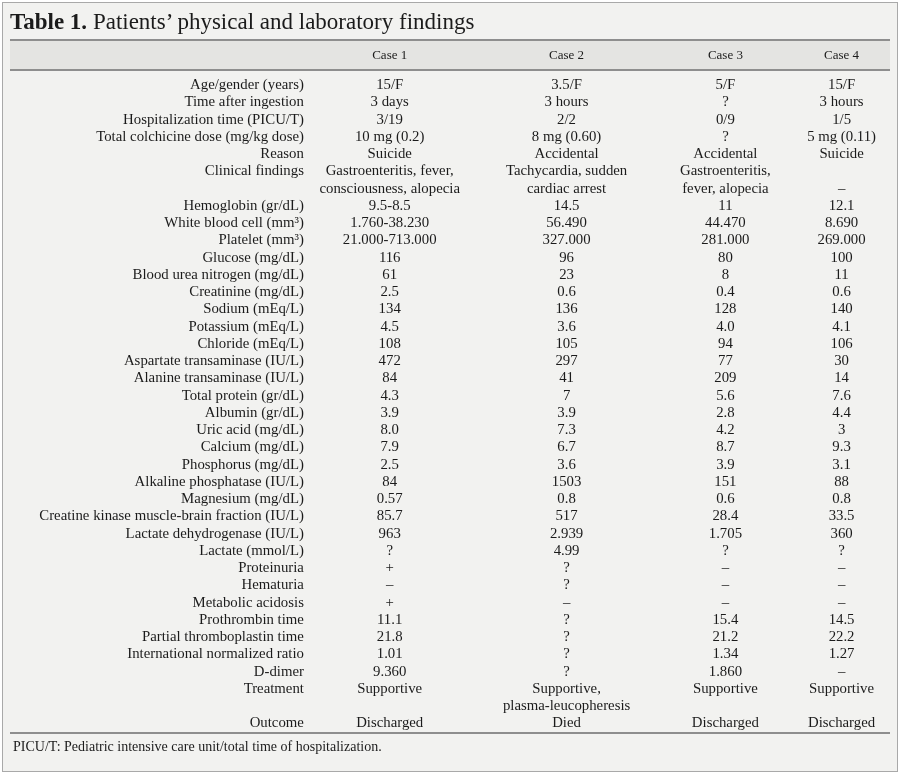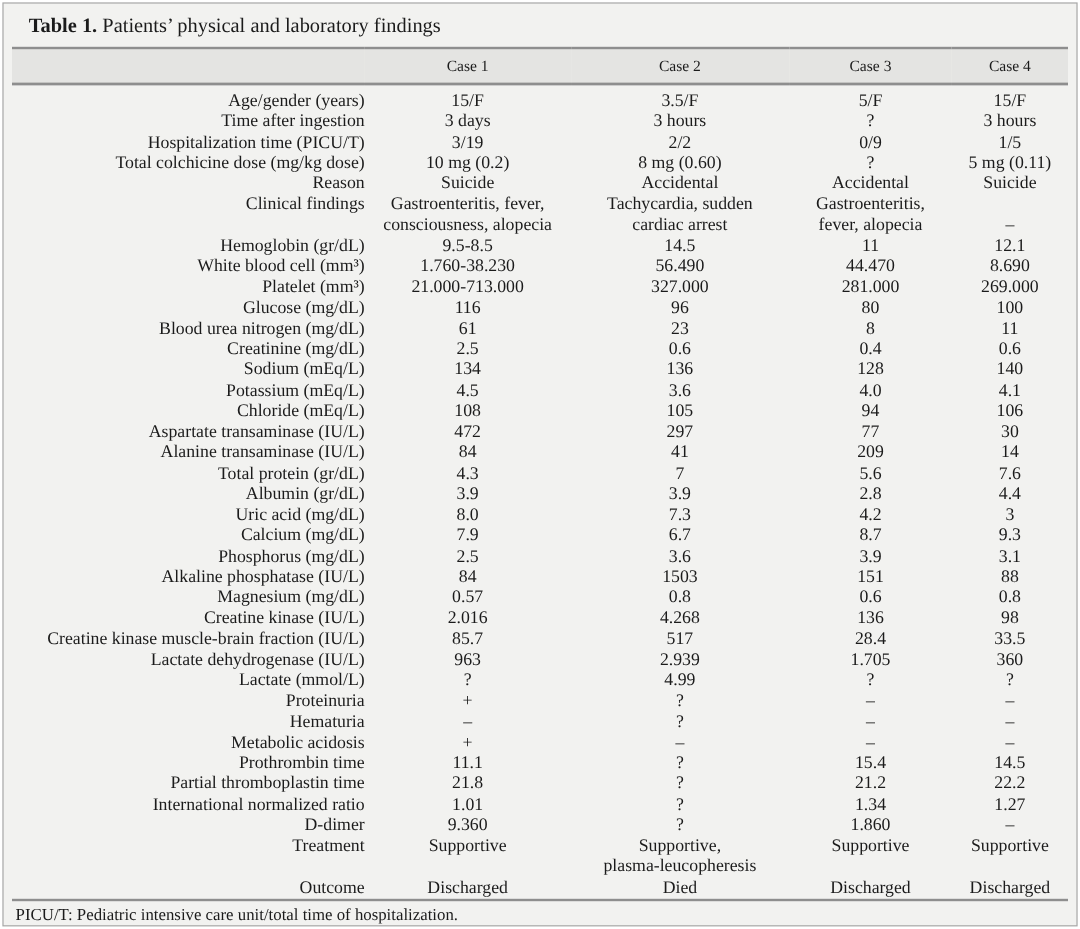--- a/index.html
+++ b/index.html
@@ -12,21 +12,21 @@
   html,body{margin:0;padding:0;background:#ffffff;}
   .card{
     box-sizing:border-box;
     width:896px;height:770px;margin:2px;
     background:var(--page-bg);
     border:1.5px solid var(--border);
     font-family:"Liberation Serif","DejaVu Serif",serif;
     color:var(--text);
     overflow:hidden;
   }
-  .title{font-size:17px;line-height:21px;padding:8px 7px 7px 21px;}
+  .title{font-size:23px;line-height:21px;padding:8px 7px 7px 7px;}
   .title .bold{font-weight:bold;}
   .table-wrap{margin:0 7px;}
   table{width:100%;border-collapse:collapse;table-layout:fixed;}
   thead th{
     background:var(--band-bg);
     border-top:2px solid var(--rule);
     border-bottom:2px solid var(--rule);
     font-weight:normal;font-size:13px;
     height:28px;text-align:center;padding:0;
   }
@@ -236,27 +236,20 @@
             <td class="val">88</td>
           </tr>
           <tr>
             <td class="label">Magnesium (mg/dL)</td>
             <td class="val">0.57</td>
             <td class="val">0.8</td>
             <td class="val">0.6</td>
             <td class="val">0.8</td>
           </tr>
           <tr>
-            <td class="label">Creatine kinase (IU/L)</td>
-            <td class="val">2.016</td>
-            <td class="val">4.268</td>
-            <td class="val">136</td>
-            <td class="val">98</td>
-          </tr>
-          <tr>
             <td class="label">Creatine kinase muscle-brain fraction (IU/L)</td>
             <td class="val">85.7</td>
             <td class="val">517</td>
             <td class="val">28.4</td>
             <td class="val">33.5</td>
           </tr>
           <tr>
             <td class="label">Lactate dehydrogenase (IU/L)</td>
             <td class="val">963</td>
             <td class="val">2.939</td>

